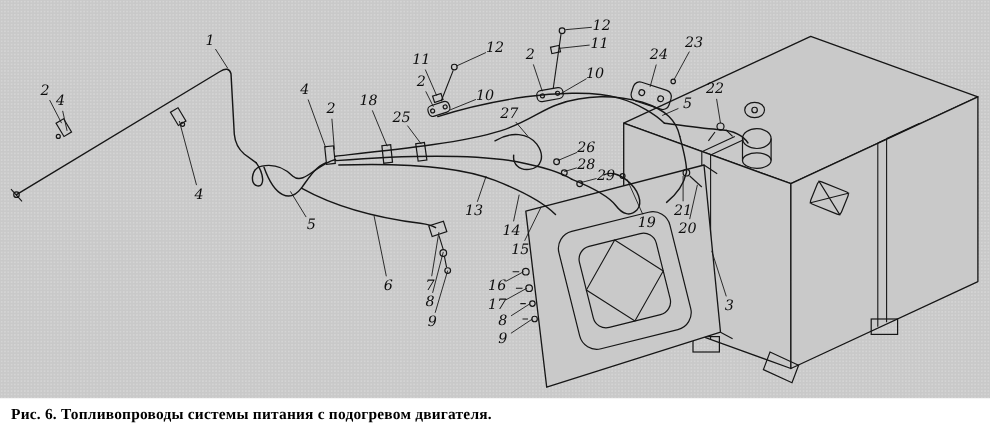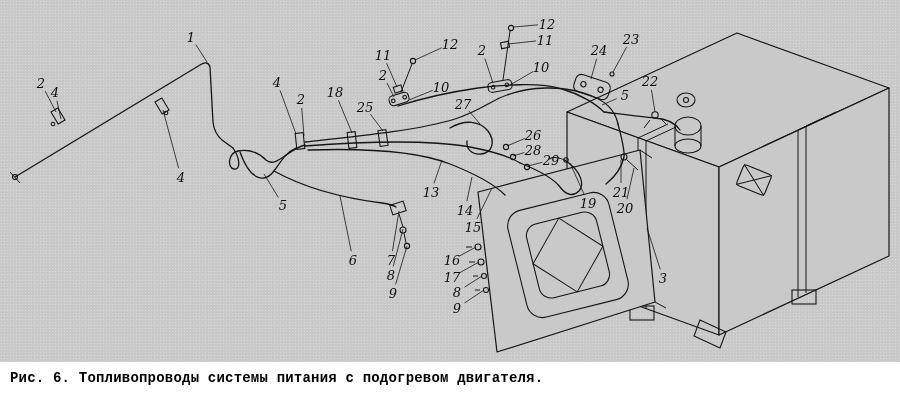--- a/index.html
+++ b/index.html
@@ -29,21 +29,21 @@
     font-family: "DejaVu Serif", serif;
     font-style: italic;
     font-size: 13px;
     fill: #0d0d0d;
     text-anchor: middle;
     dominant-baseline: central;
   }
   .caption {
     position: absolute;
     left: 10px; top: 370px;
-    font-family: Liberation Mono, monospace;
+    font-family: Liberation Serif, serif;
     font-weight: bold;
     font-size: 14px;
     color: #000;
     letter-spacing: .2px;
     white-space: nowrap;
   }
 </style>
 </head>
 <body>
 

